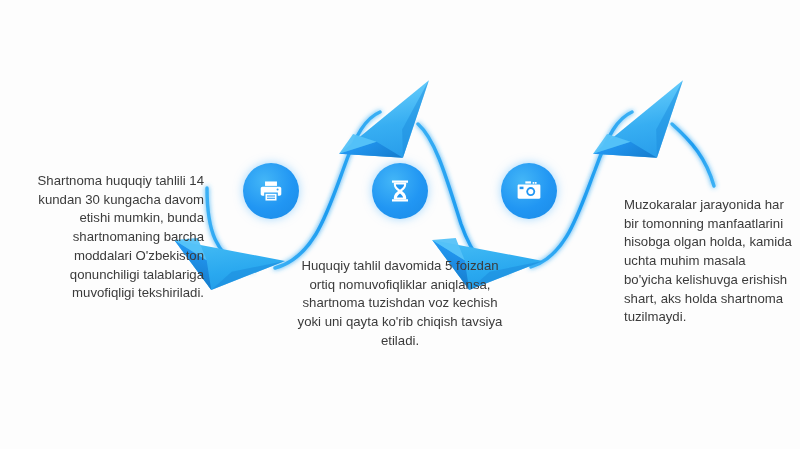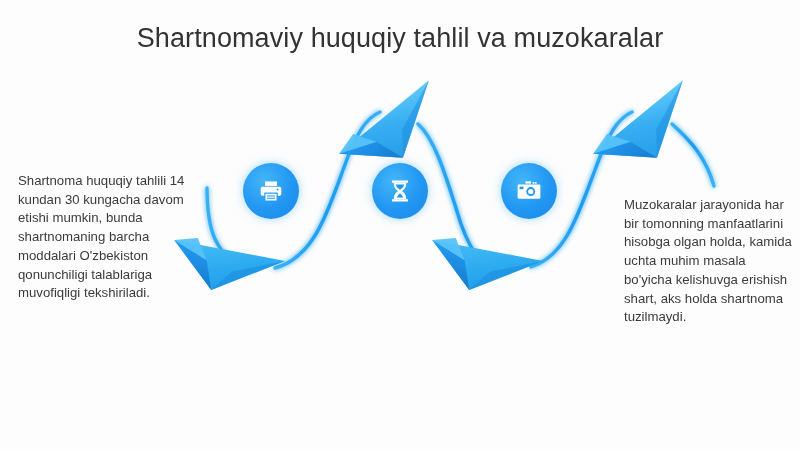--- a/index.html
+++ b/index.html
@@ -66,40 +66,40 @@
   .body-text {
     position: absolute;
     font-size: 13.2px;
     line-height: 1.42;
     color: #3b3b3b;
   }
   #text-left {
     left: 18px;
     top: 172px;
     width: 186px;
+    text-align: right;
   }
   #text-center {
     left: 296px;
     top: 257px;
     width: 208px;
     text-align: center;
   }
   #text-right {
     left: 624px;
     top: 196px;
     width: 168px;
     text-align: left;
   }
 </style>
 </head>
 <body>
 
 <div id="slide">
 
-  <div id="title">Shartnomaviy huquqiy tahlil va muzokaralar</div>
 
   <svg id="graphic" viewBox="0 0 800 449">
     <defs>
       <linearGradient id="planeTopA" x1="0" y1="0" x2="1" y2="1">
         <stop offset="0%" stop-color="#4fc3f7"></stop>
         <stop offset="55%" stop-color="#29a8ef"></stop>
         <stop offset="100%" stop-color="#1b8fe0"></stop>
       </linearGradient>
       <linearGradient id="planeTopB" x1="0" y1="1" x2="1" y2="0">
         <stop offset="0%" stop-color="#1f93e6"></stop>
@@ -199,16 +199,17 @@
         <path d="M2.6 6.0h18.8c.6 0 1.1.5 1.1 1.1v11.0c0 .6-.5 1.1-1.1 1.1H2.6c-.6 0-1.1-.5-1.1-1.1V7.1c0-.6.5-1.1 1.1-1.1z"></path>
         <circle cx="13.6" cy="12.5" r="4.1" fill="#2196f3"></circle>
         <circle cx="13.6" cy="12.5" r="2.4" fill="#ffffff"></circle>
         <path d="M3.3 8.0h3.6v2.3H3.3z" fill="#2196f3"></path>
       </svg>
     </span>
   </div>
 
   <div id="text-left" class="body-text">Shartnoma huquqiy tahlili 14 kundan 30 kungacha davom etishi mumkin, bunda shartnomaning barcha moddalari O'zbekiston qonunchiligi talablariga muvofiqligi tekshiriladi.</div>
 
+  <div id="text-center" class="body-text">Huquqiy tahlil davomida 5 foizdan ortiq nomuvofiqliklar aniqlansa, shartnoma tuzishdan voz kechish yoki uni qayta ko'rib chiqish tavsiya etiladi.</div>
 
   <div id="text-right" class="body-text">Muzokaralar jarayonida har bir tomonning manfaatlarini hisobga olgan holda, kamida uchta muhim masala bo'yicha kelishuvga erishish shart, aks holda shartnoma tuzilmaydi.</div>
 
 </div>
 
 </body></html>

